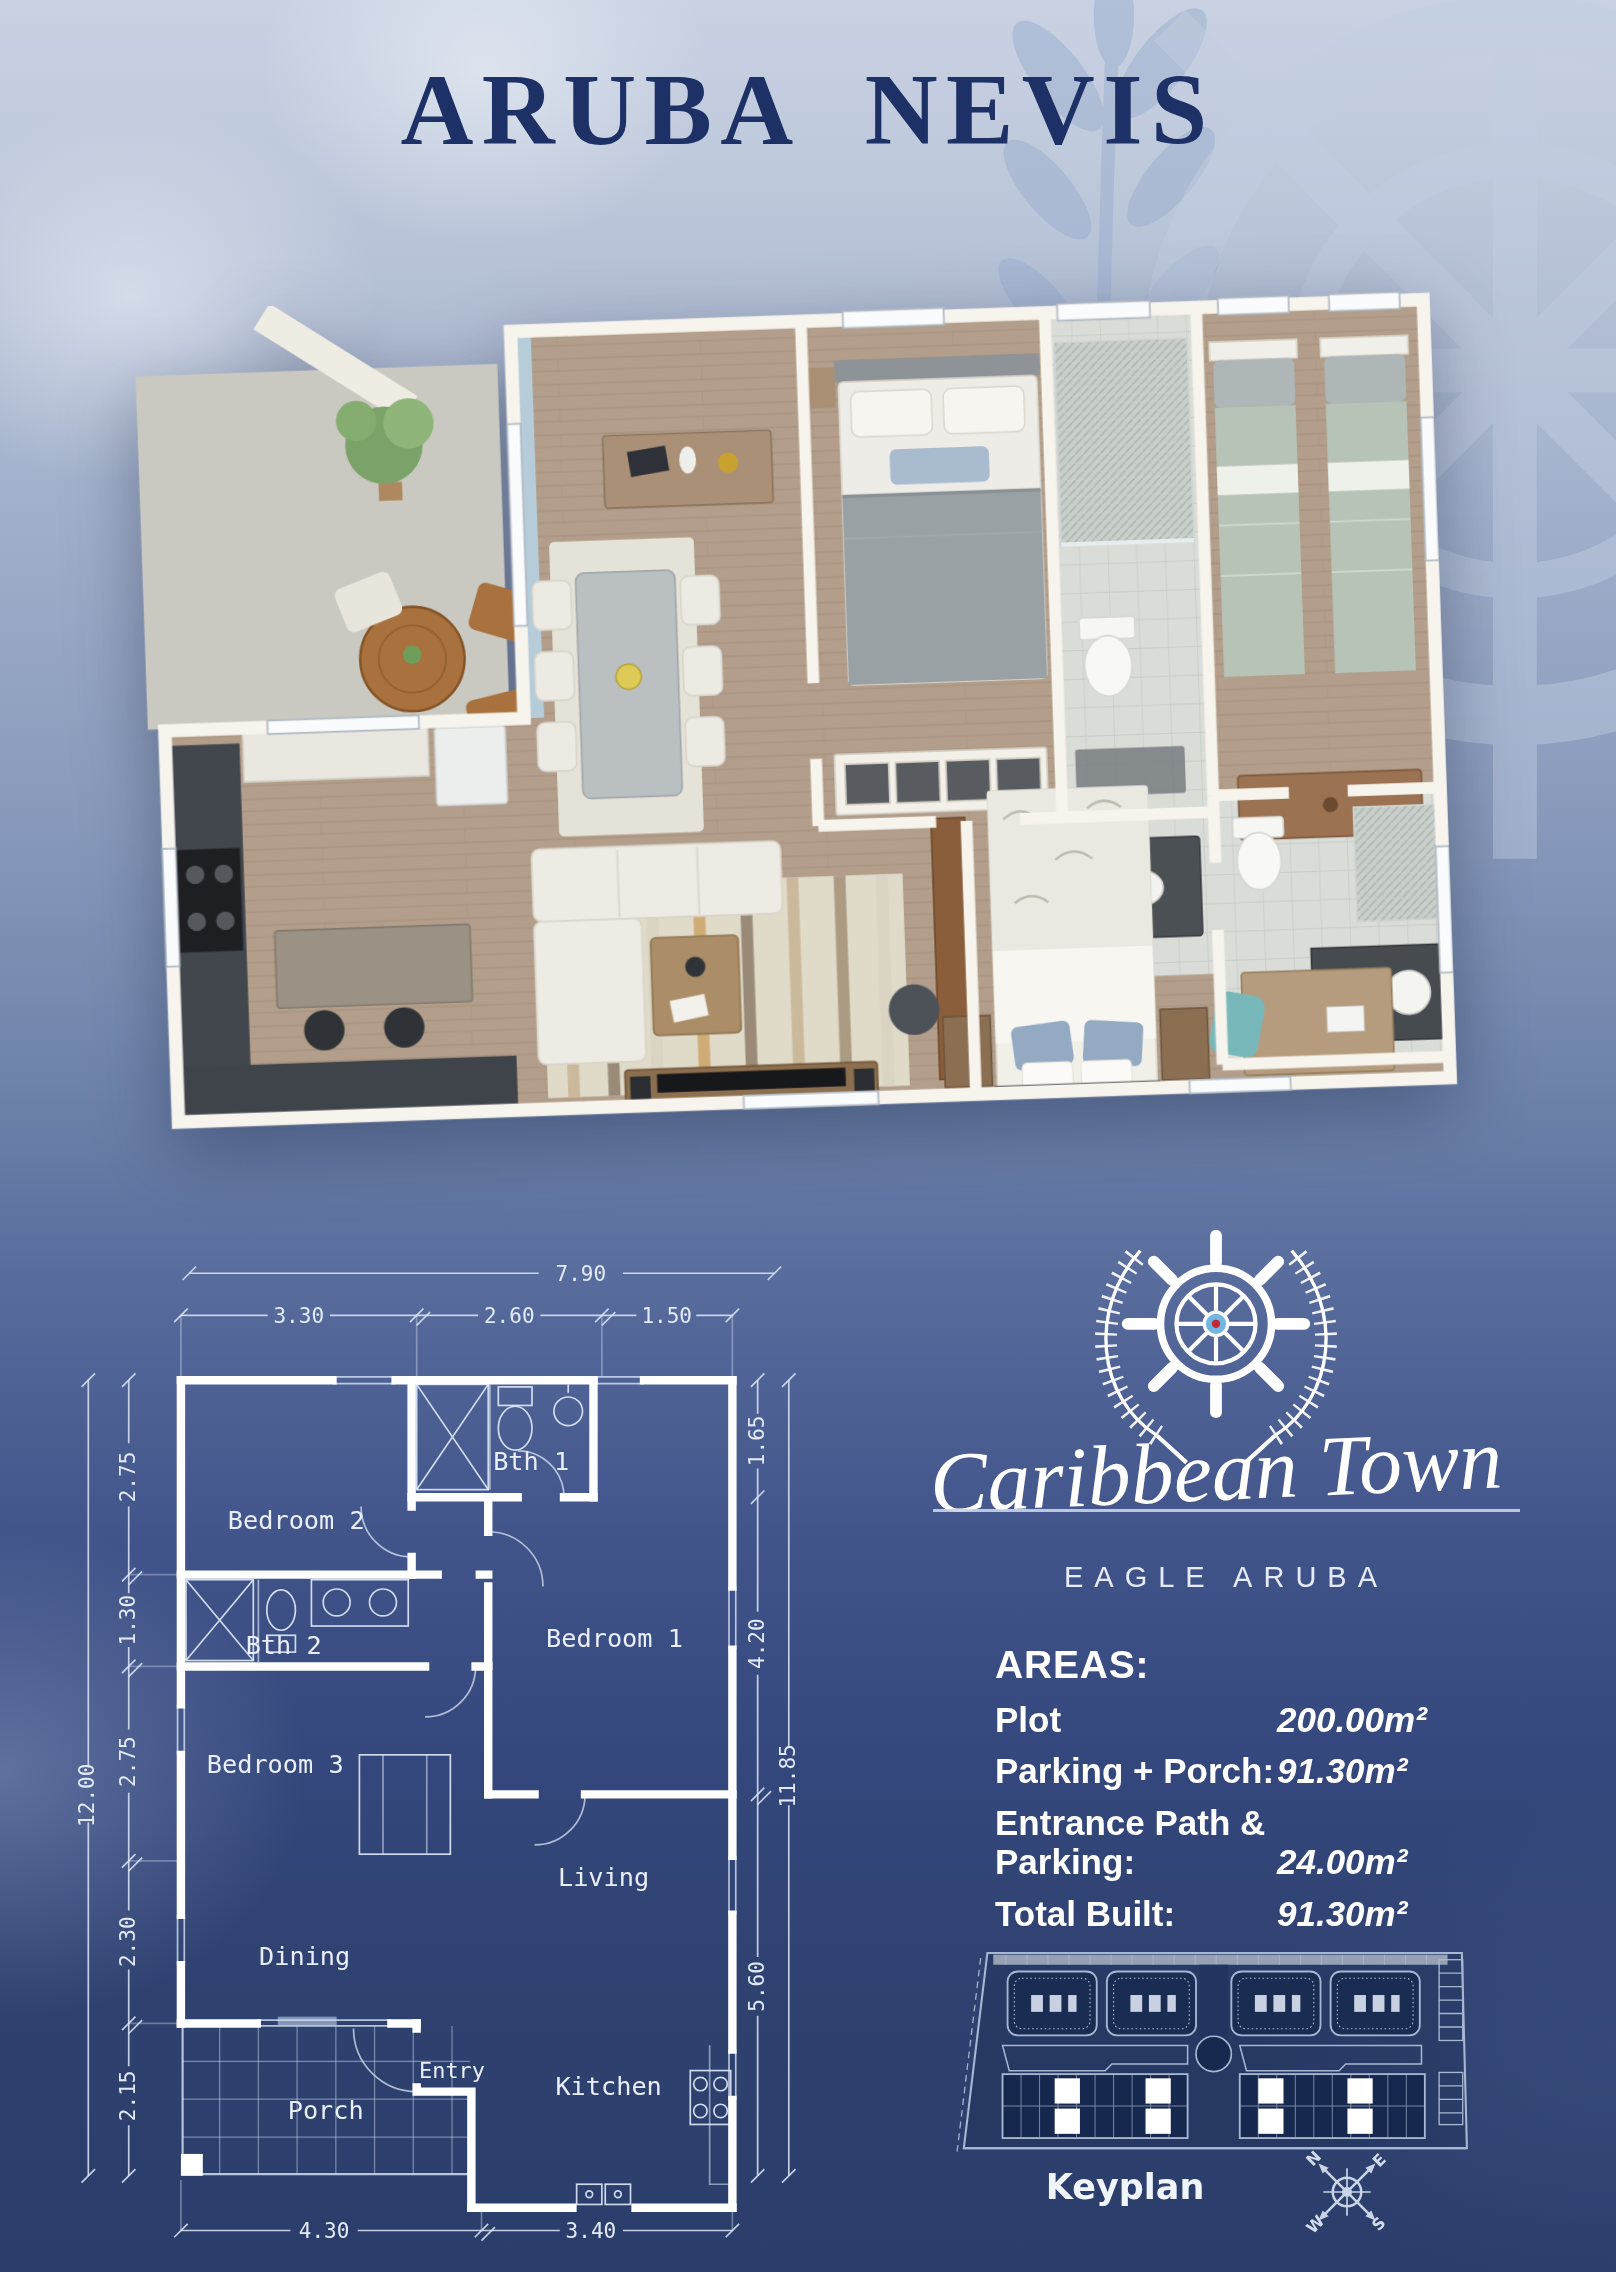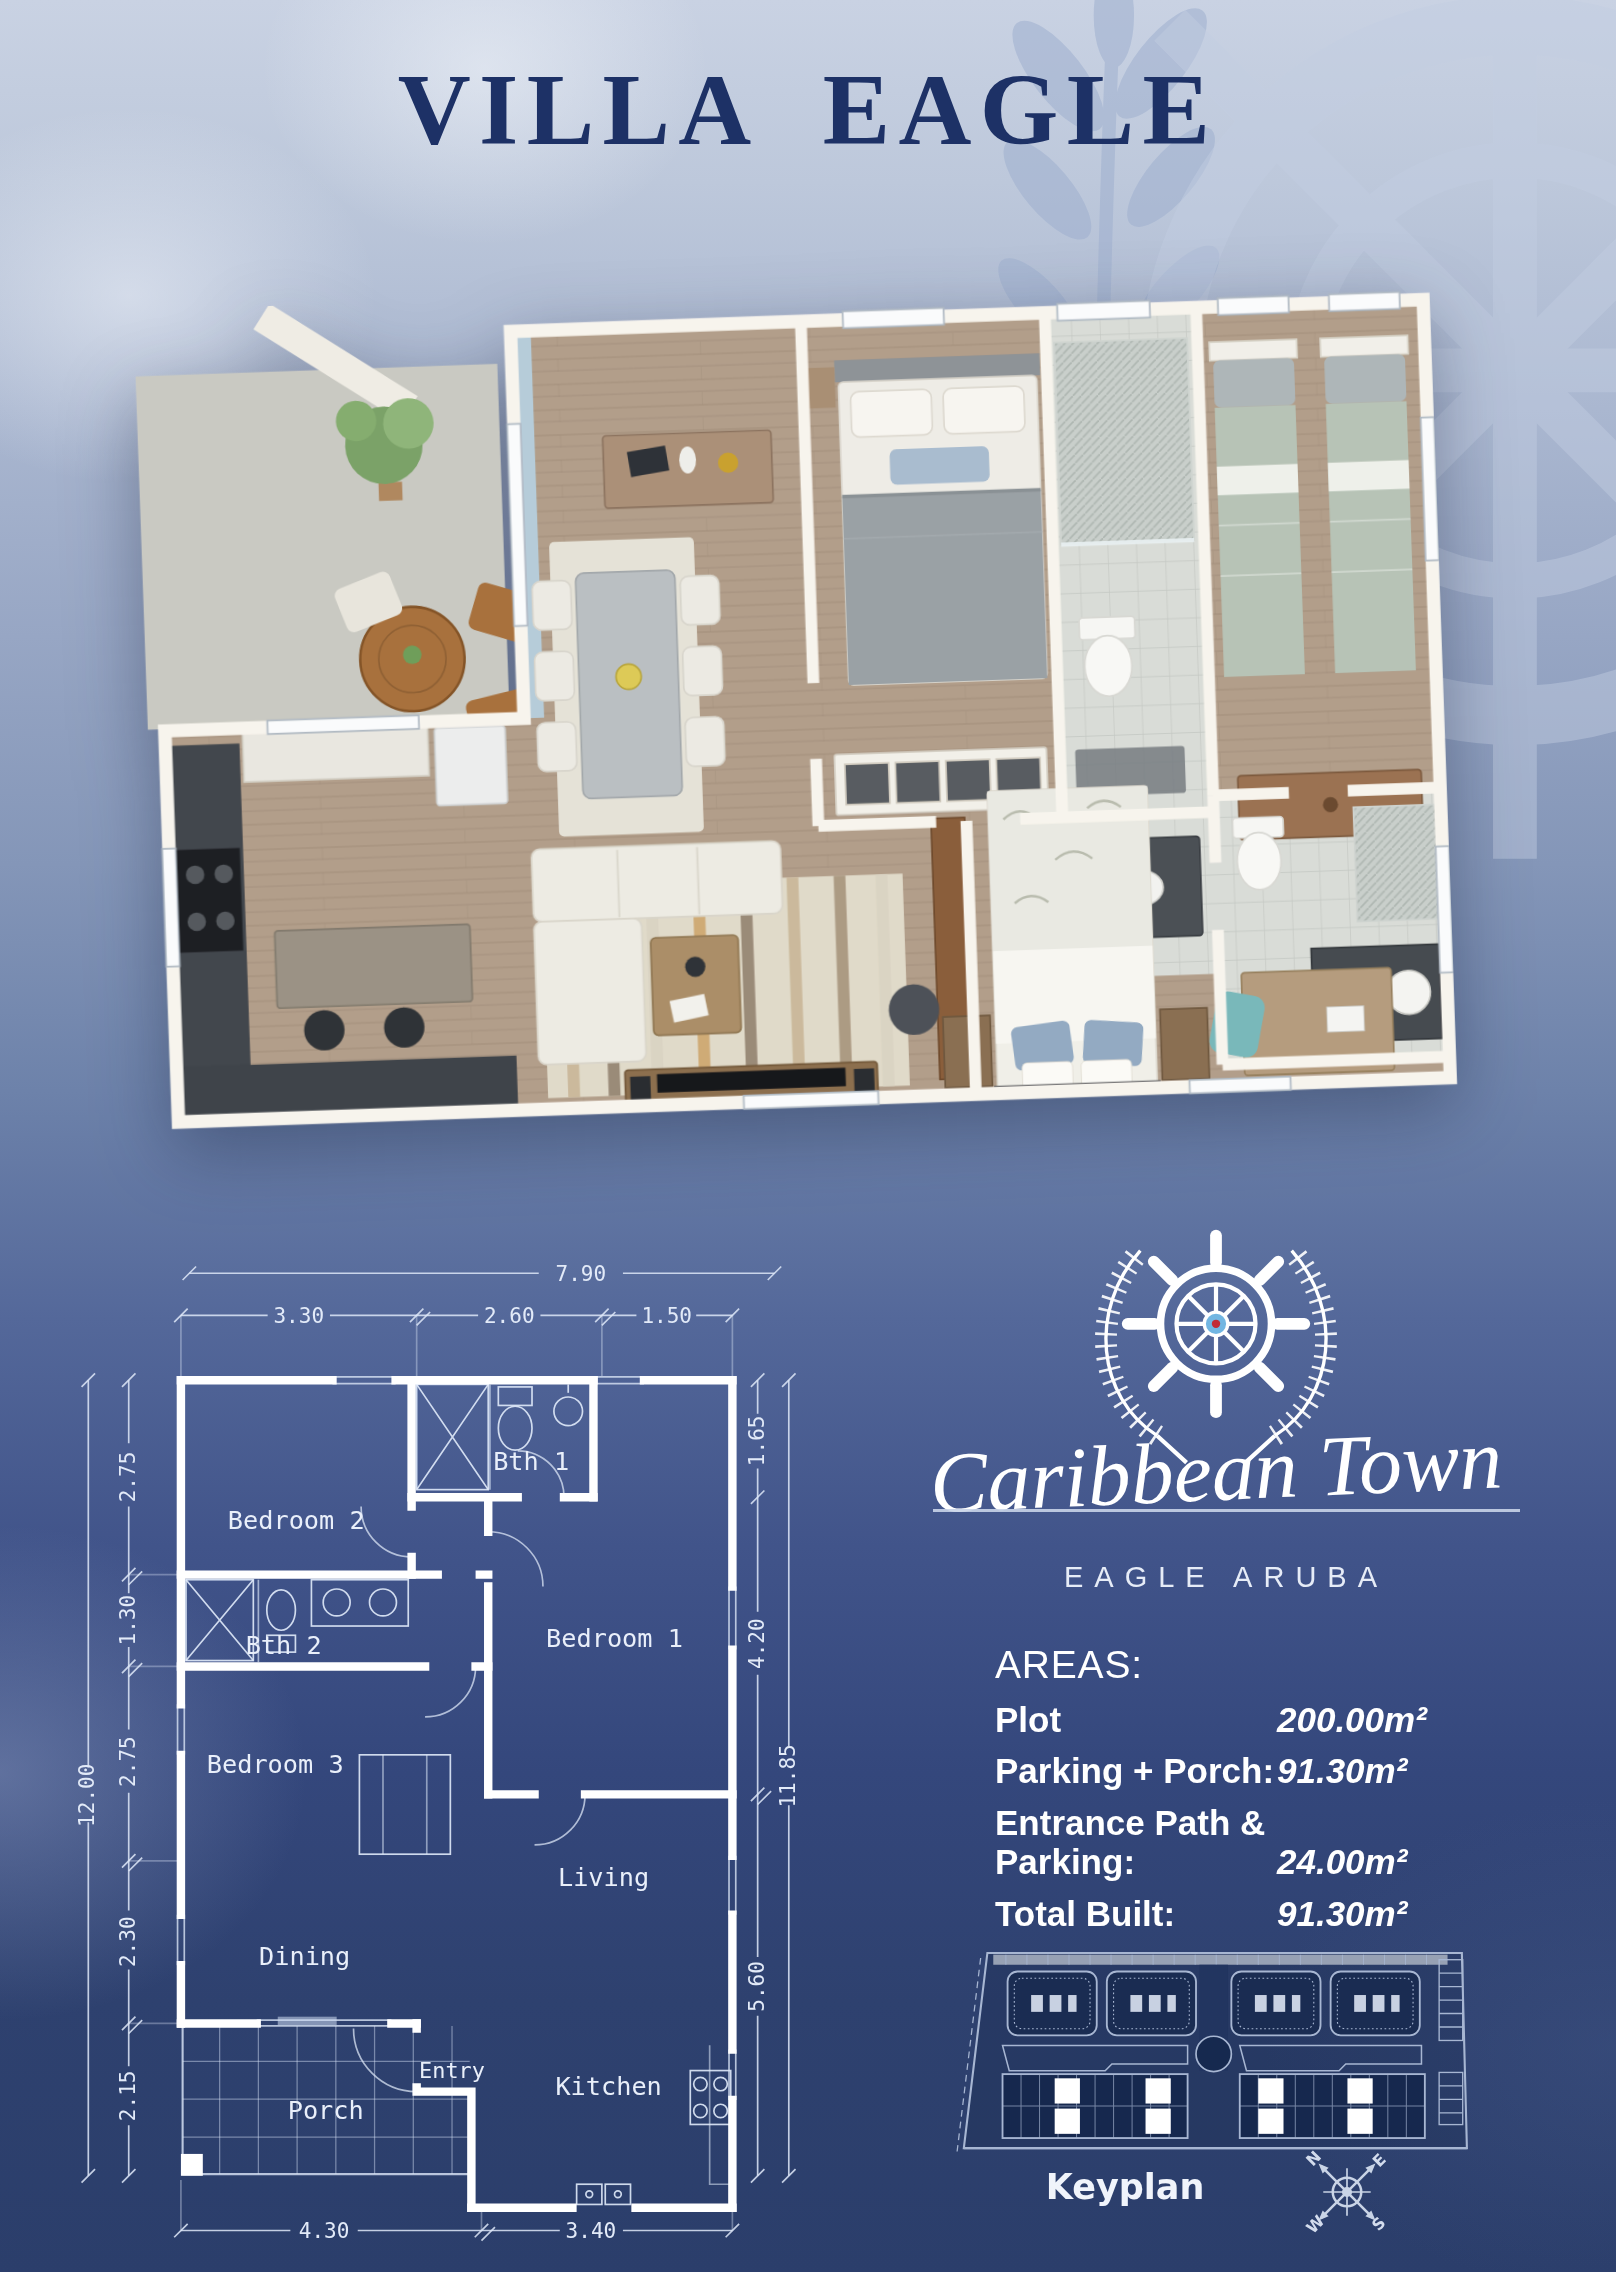--- a/index.html
+++ b/index.html
@@ -19,21 +19,21 @@
     transform:rotate(-2deg);filter:drop-shadow(0 23.6px 38px rgba(15,25,55,.38));}
   .brand-script{position:absolute;left:850px;top:1421px;width:732px;text-align:center;
     font-family:"Liberation Serif",serif;font-style:italic;font-weight:400;font-size:86px;
     color:#ffffff;transform:rotate(-2.5deg);}
   .brand-divider{position:absolute;left:933px;top:1509px;width:587px;height:2.5px;
     background:rgba(201,212,232,.9);}
   .brand-sub{position:absolute;left:916px;width:620px;text-align:center;color:#e6ecf7;
     font-size:29px;letter-spacing:11px;font-family:"Liberation Sans",sans-serif;}
   .sub1{top:1523px;} .sub2{top:1561px;}
   .areas{position:absolute;left:995px;top:1643px;width:444px;color:#ffffff;}
-  .areas-heading{font-size:39px;font-weight:400;letter-spacing:0.8px;}
+  .areas-heading{font-size:39px;font-weight:700;letter-spacing:0.8px;}
   .areas-row{display:flex;justify-content:flex-start;align-items:flex-end;margin-top:12.6px;
     font-size:35px;font-weight:700;line-height:1.12;}
   .areas-label{width:282px;}
   .areas-value{white-space:nowrap;font-style:italic;}
   .keyplan-label{position:absolute;left:1041px;top:2167px;width:168px;text-align:center;
     font-family:"DejaVu Sans",sans-serif;font-weight:700;font-size:35px;color:#f0f4fb;}
   svg text{user-select:none;}
   .bp-dim-text{font-family:"DejaVu Sans Mono",monospace;font-size:25px;fill:#e2eaf8;}
   .bp-room-text{font-family:"DejaVu Sans Mono",monospace;font-size:30px;fill:#e9effa;}
   .bp-room-text-sm{font-family:"DejaVu Sans Mono",monospace;font-size:26px;fill:#e9effa;}
@@ -62,21 +62,21 @@
     <g stroke="#c3cee2" fill="none">
       <circle cx="640" cy="440" r="410" stroke-width="70"></circle>
       <circle cx="640" cy="440" r="250" stroke-width="42"></circle>
       <line x1="640" y1="-140" x2="640" y2="1020" stroke-width="52"></line>
       <line x1="60" y1="440" x2="1220" y2="440" stroke-width="52"></line>
       <line x1="230" y1="30" x2="1050" y2="850" stroke-width="52"></line>
       <line x1="1050" y1="30" x2="230" y2="850" stroke-width="52"></line>
     </g>
   </svg>
 
-  <div class="title">VILLA EAGLE</div>
+  <div class="title">ARUBA NEVIS</div>
 
   <svg class="render" viewBox="0 0 1548 1012">
     <defs>
       <pattern id="planks" width="300" height="30" patternUnits="userSpaceOnUse">
         <rect width="300" height="30" fill="#b29e8a"></rect>
         <line x1="0" y1="15" x2="300" y2="15" stroke="#9c8875" stroke-width="1.5" opacity=".5"></line>
         <line x1="0" y1="29" x2="300" y2="29" stroke="#a08c79" stroke-width="1.5" opacity=".6"></line>
         <line x1="80" y1="0" x2="80" y2="15" stroke="#9c8875" opacity=".4"></line>
         <line x1="210" y1="15" x2="210" y2="30" stroke="#9c8875" opacity=".4"></line>
       </pattern>

